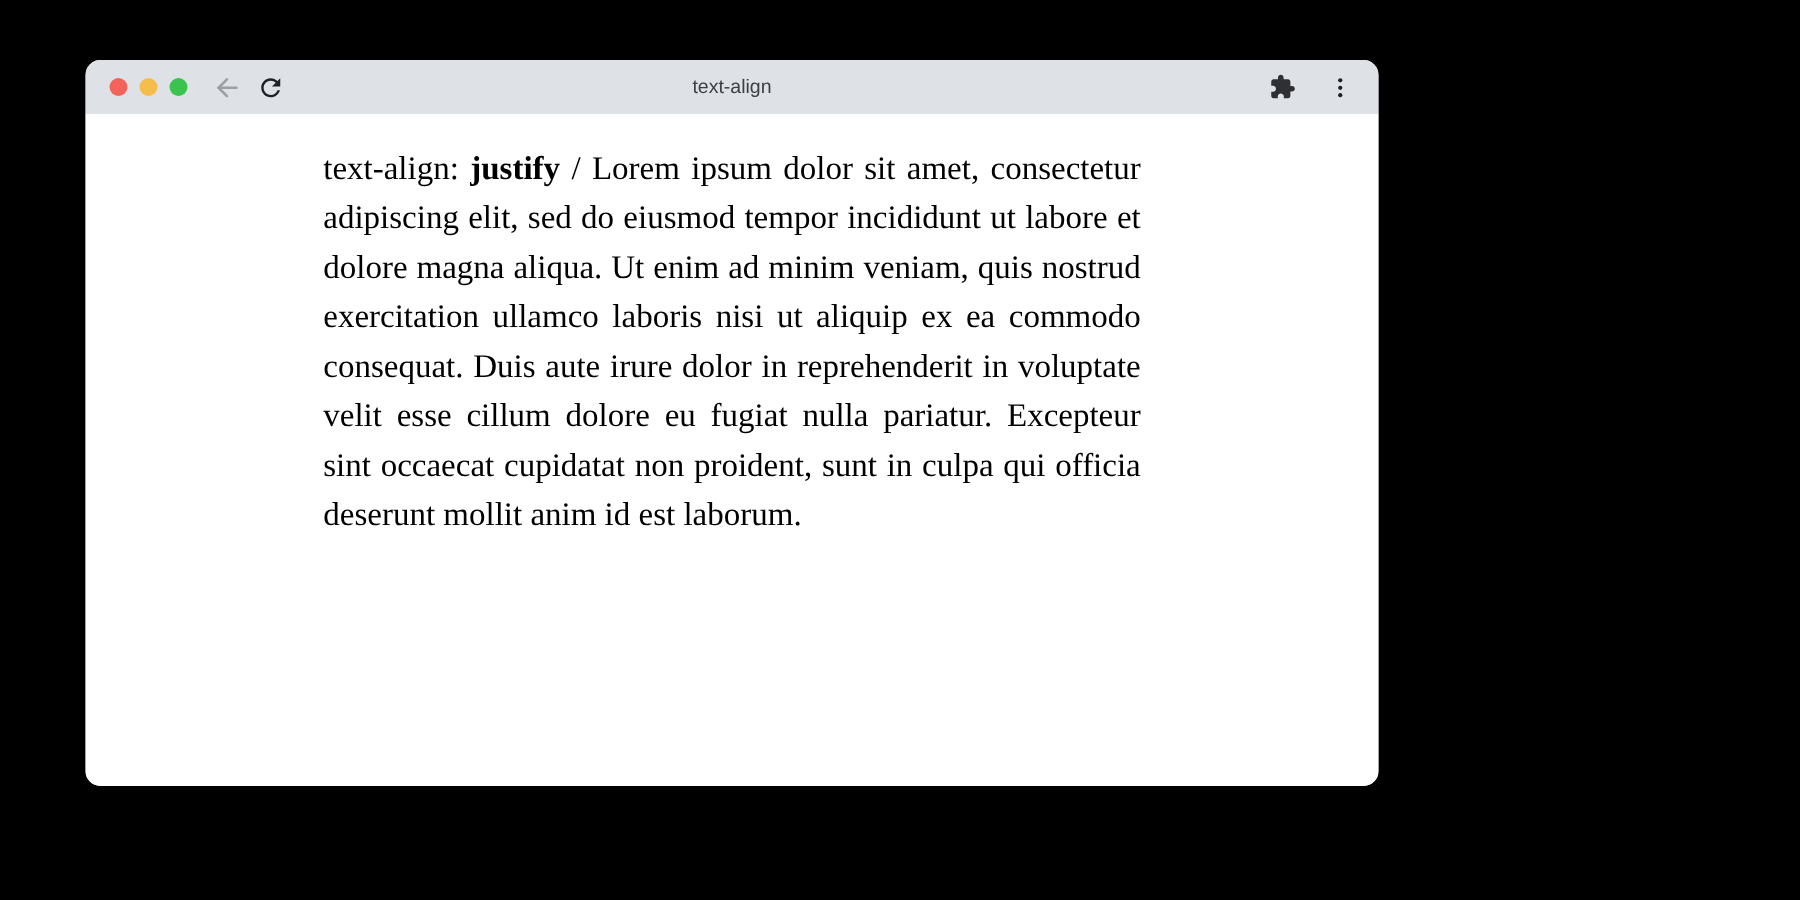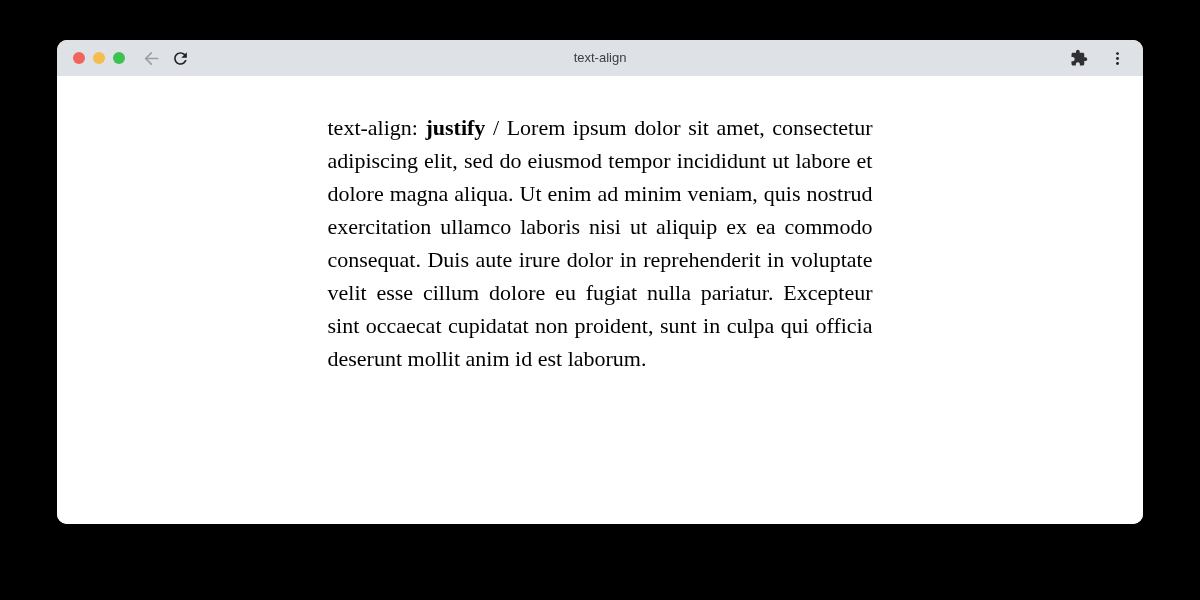--- a/index.html
+++ b/index.html
@@ -8,21 +8,21 @@
     width: 1200px; height: 600px;
     background: #000000;
     position: relative;
     overflow: hidden;
     font-family: "Liberation Sans", sans-serif;
   }
 
   .browser-window {
     position: absolute;
     left: 57px; top: 40px;
-    width: 1086px; height: 484px;
+    width: 862px; height: 484px;
     border-radius: 10px;
     overflow: hidden;
     background: #ffffff;
     box-shadow: 0 12px 32px rgba(0,0,0,0.55);
   }
 
   .toolbar {
     position: relative;
     height: 36px;
     background: #dee1e6;
@@ -67,21 +67,21 @@
   }
   .tool-btn {
     background: none; border: none; padding: 0;
     width: 24px; height: 24px;
     display: flex; align-items: center; justify-content: center;
   }
 
   .content {
     height: 448px;
     background: #ffffff;
-    padding-top: 35px;
+    padding-top: 19px;
   }
 
   .demo-paragraph {
     width: 545px;
     margin: 0 auto;
     font-family: "Liberation Serif", serif;
     font-size: 22px;
     line-height: 33px;
     text-align: justify;
     color: #000000;

